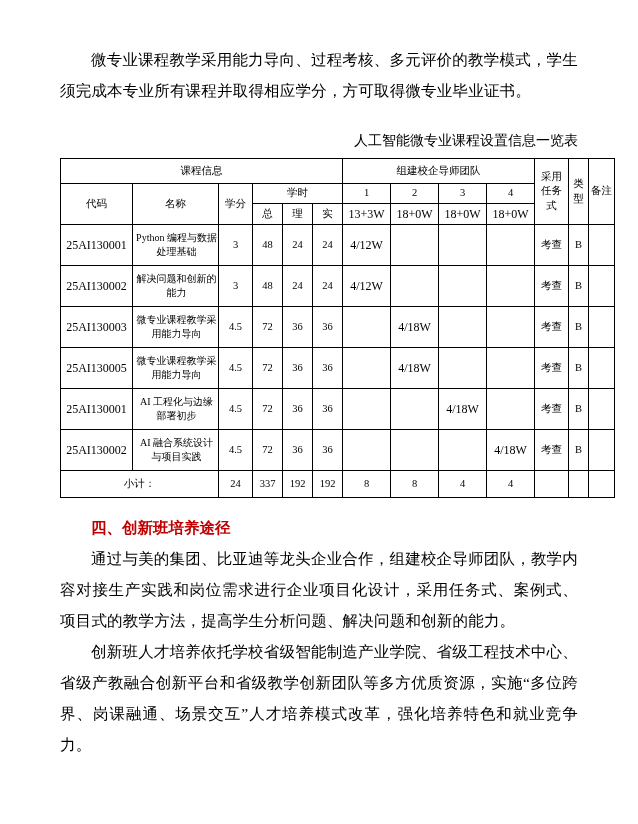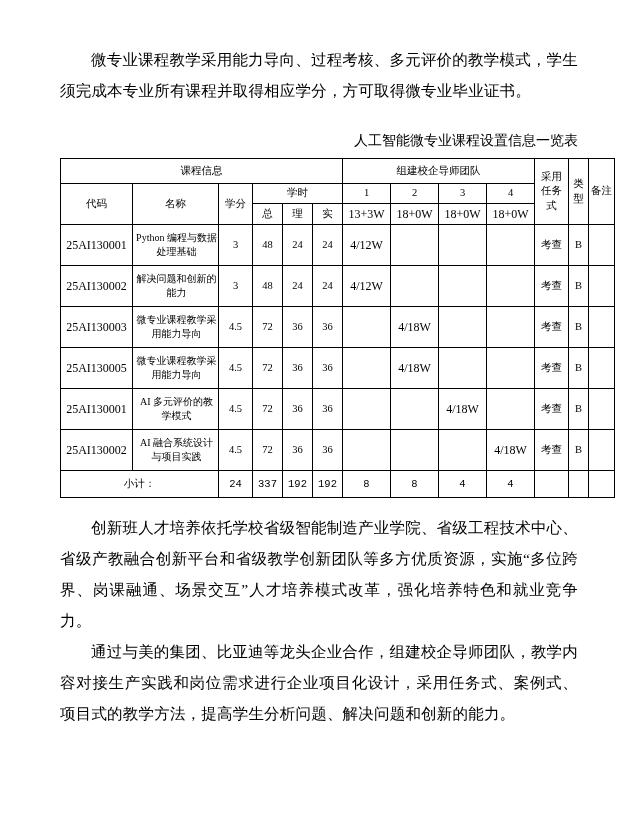--- a/index.html
+++ b/index.html
@@ -53,21 +53,21 @@
     font-weight: normal;
     line-height: 1.35;
   }
   table.course td.name {
     text-align: center;
     padding-left: 3px;
     font-size: 10px;
   }
   .hdr-tall { height: 20px; }
   .row-body td { height: 36px; }
-  .sum-row td { height: 22px; font-family: Liberation Mono, monospace; }
+  .sum-row td { height: 22px; }
   h2.section {
     color: #c00000;
     font-size: 15.5px;
     font-weight: bold;
     margin: 0;
     padding: 0;
     text-indent: 2em;
     line-height: 2.0;
     font-family: "Liberation Sans", "DejaVu Sans", sans-serif;
   }
@@ -188,21 +188,21 @@
         <td class="code-cell">4/18W</td>
         <td class="code-cell"></td>
         <td class="code-cell"></td>
         <td>考查</td>
         <td>B</td>
         <td></td>
       </tr>
 
       <tr class="row-body">
         <td class="code-cell">25AI130001</td>
-        <td class="name">AI 多元评价的教学模式</td>
+        <td class="name">AI 工程化与边缘部署初步</td>
         <td>4.5</td>
         <td>72</td>
         <td>36</td>
         <td>36</td>
         <td class="code-cell"></td>
         <td class="code-cell"></td>
         <td class="code-cell">4/18W</td>
         <td class="code-cell"></td>
         <td>考查</td>
         <td>B</td>
@@ -237,18 +237,19 @@
         <td>4</td>
         <td></td>
         <td></td>
         <td></td>
       </tr>
     </tbody>
   </table>
 
   <div class="spacer-sm"></div>
 
+  <h2 class="section">四、创新班培养途径</h2>
+
+  <p class="para">通过与美的集团、比亚迪等龙头企业合作，组建校企导师团队，教学内容对接生产实践和岗位需求进行企业项目化设计，采用任务式、案例式、项目式的教学方法，提高学生分析问题、解决问题和创新的能力。</p>
 
   <p class="para">创新班人才培养依托学校省级智能制造产业学院、省级工程技术中心、省级产教融合创新平台和省级教学创新团队等多方优质资源，实施“多位跨界、岗课融通、场景交互”人才培养模式改革，强化培养特色和就业竞争力。</p>
 
-  <p class="para">通过与美的集团、比亚迪等龙头企业合作，组建校企导师团队，教学内容对接生产实践和岗位需求进行企业项目化设计，采用任务式、案例式、项目式的教学方法，提高学生分析问题、解决问题和创新的能力。</p>
-
 </div>
 
 </body></html>

